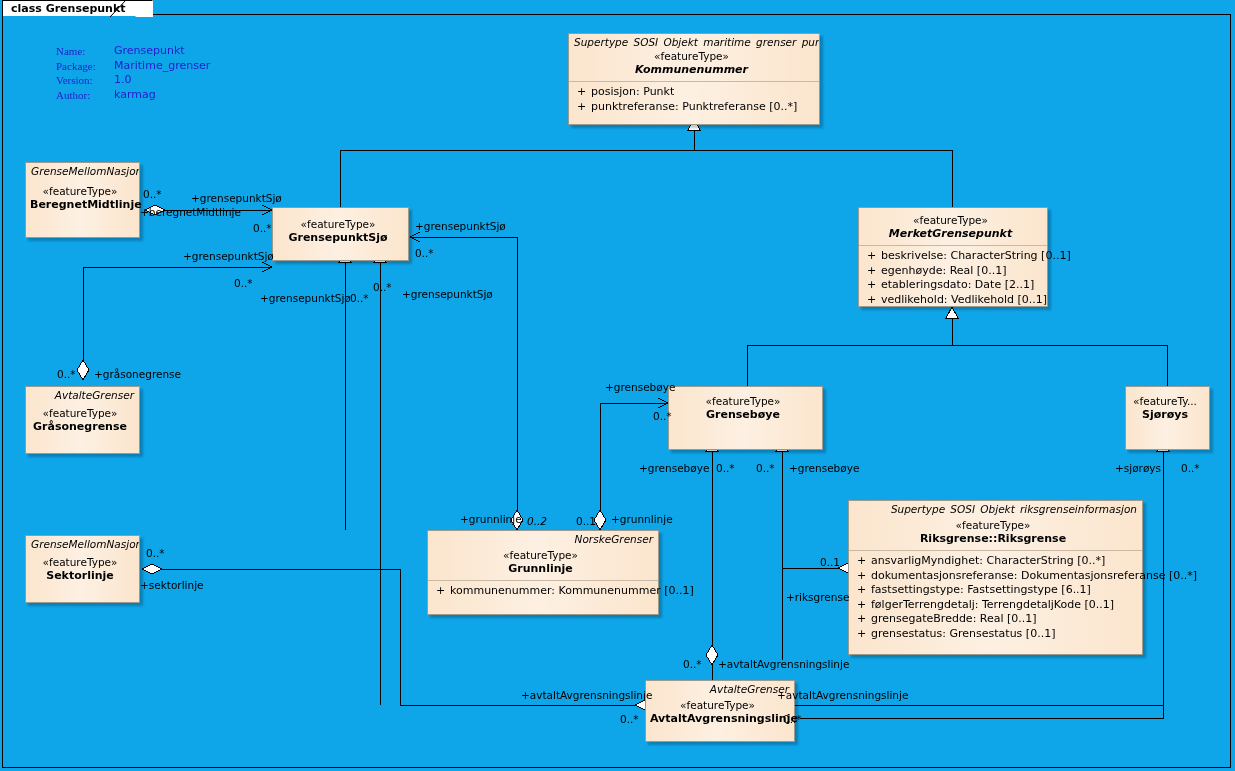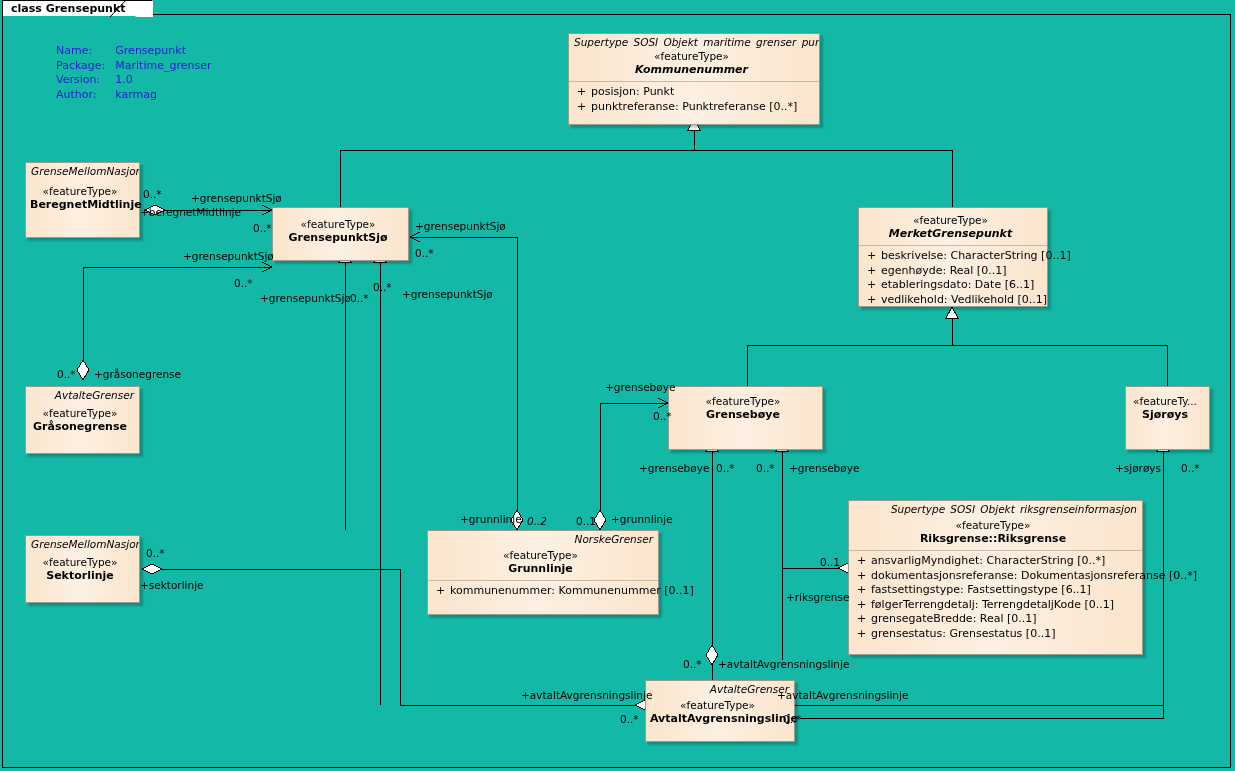--- a/index.html
+++ b/index.html
@@ -5,21 +5,21 @@
 <style>
   html,body{margin:0;padding:0;background:#ffffff;}
   body{
     font-family:"DejaVu Sans","Liberation Sans",sans-serif;
     -webkit-font-smoothing:none;
   }
   #canvas{
     position:relative;
     width:1235px;
     height:771px;
-    background:#14b8a6;
+    background:#0ea5e9;
     overflow:hidden;
   }
   
   #frame{
     position:absolute;
     left:2px; top:14px;
     width:1229px; height:754px;
     border:1px solid #000;
     box-sizing:border-box;
   }
@@ -50,21 +50,21 @@
   
   #meta{
     position:absolute;
     left:56px; top:44px;
     font-size:11px;
     color:#2222cc;
     line-height:14.5px;
   }
   #meta table{border-collapse:collapse;}
   #meta td{padding:0;font-size:11px;color:#2222cc;vertical-align:top;}
-  #meta td.k{width:48px;}
+  #meta td.k{width:48px;font-family:Liberation Serif, serif;}
   #meta td.v{padding-left:10px;}
 
   
   .cls{
     position:absolute;
     box-sizing:border-box;
     border:1px solid #9a9a8f;
     background:linear-gradient(to right,#fbe5cd 0%,#fdf0e2 48%,#fbe5cd 100%);
     box-shadow:3px 3px 2px rgba(0,0,0,0.22);
     font-size:11px;
@@ -265,21 +265,21 @@
 
   <div class="cls" id="c-merketgrensepunkt" style="left:858px;top:207px;width:190px;height:100px;">
     <div class="head" style="padding-top:6px;">
       <span class="stereo">«featureType»</span>
       <span class="nm ital">MerketGrensepunkt</span>
     </div>
     <div class="sep"></div>
     <div class="attrs">
       <span class="attr"><span class="vis">+</span><span>beskrivelse: CharacterString [0..1]</span></span>
       <span class="attr"><span class="vis">+</span><span>egenhøyde: Real [0..1]</span></span>
-      <span class="attr"><span class="vis">+</span><span>etableringsdato: Date [6..1]</span></span>
+      <span class="attr"><span class="vis">+</span><span>etableringsdato: Date [2..1]</span></span>
       <span class="attr"><span class="vis">+</span><span>vedlikehold: Vedlikehold [0..1]</span></span>
     </div>
   </div>
 
   <div class="cls" id="c-grasonegrense" style="left:25px;top:386px;width:115px;height:68px;">
     <span class="pkg right">AvtalteGrenser</span>
     <div class="head" style="padding-top:6px;">
       <span class="stereo">«featureType»</span>
       <span class="nm">Gråsonegrense</span>
     </div>

